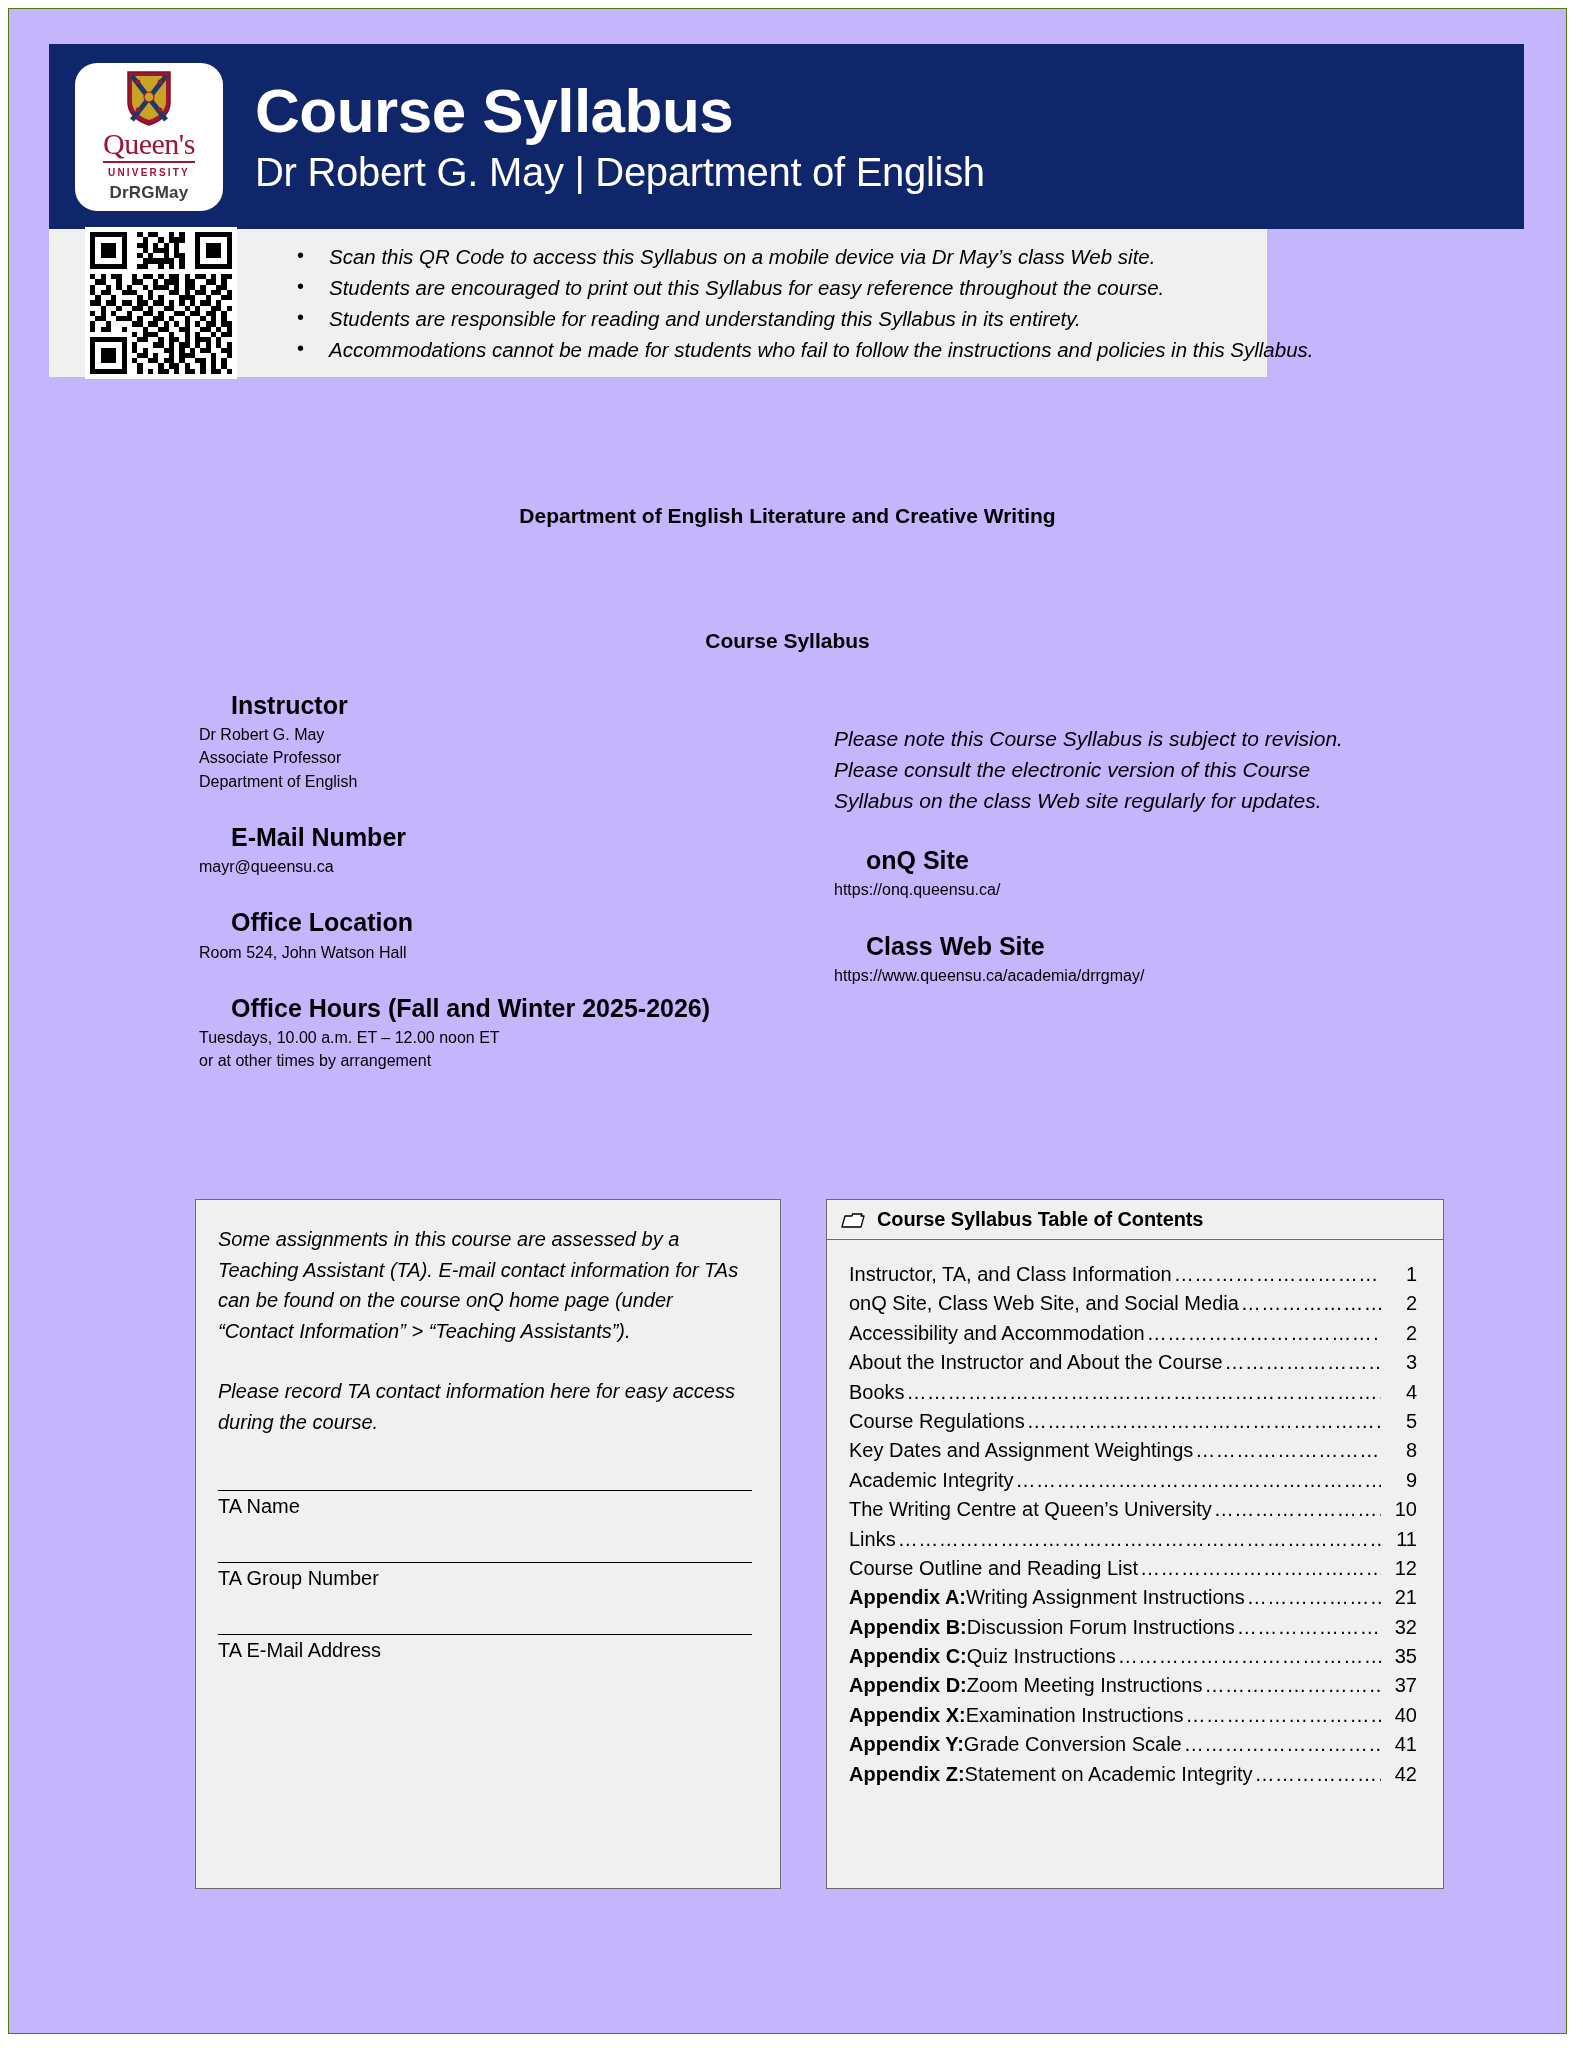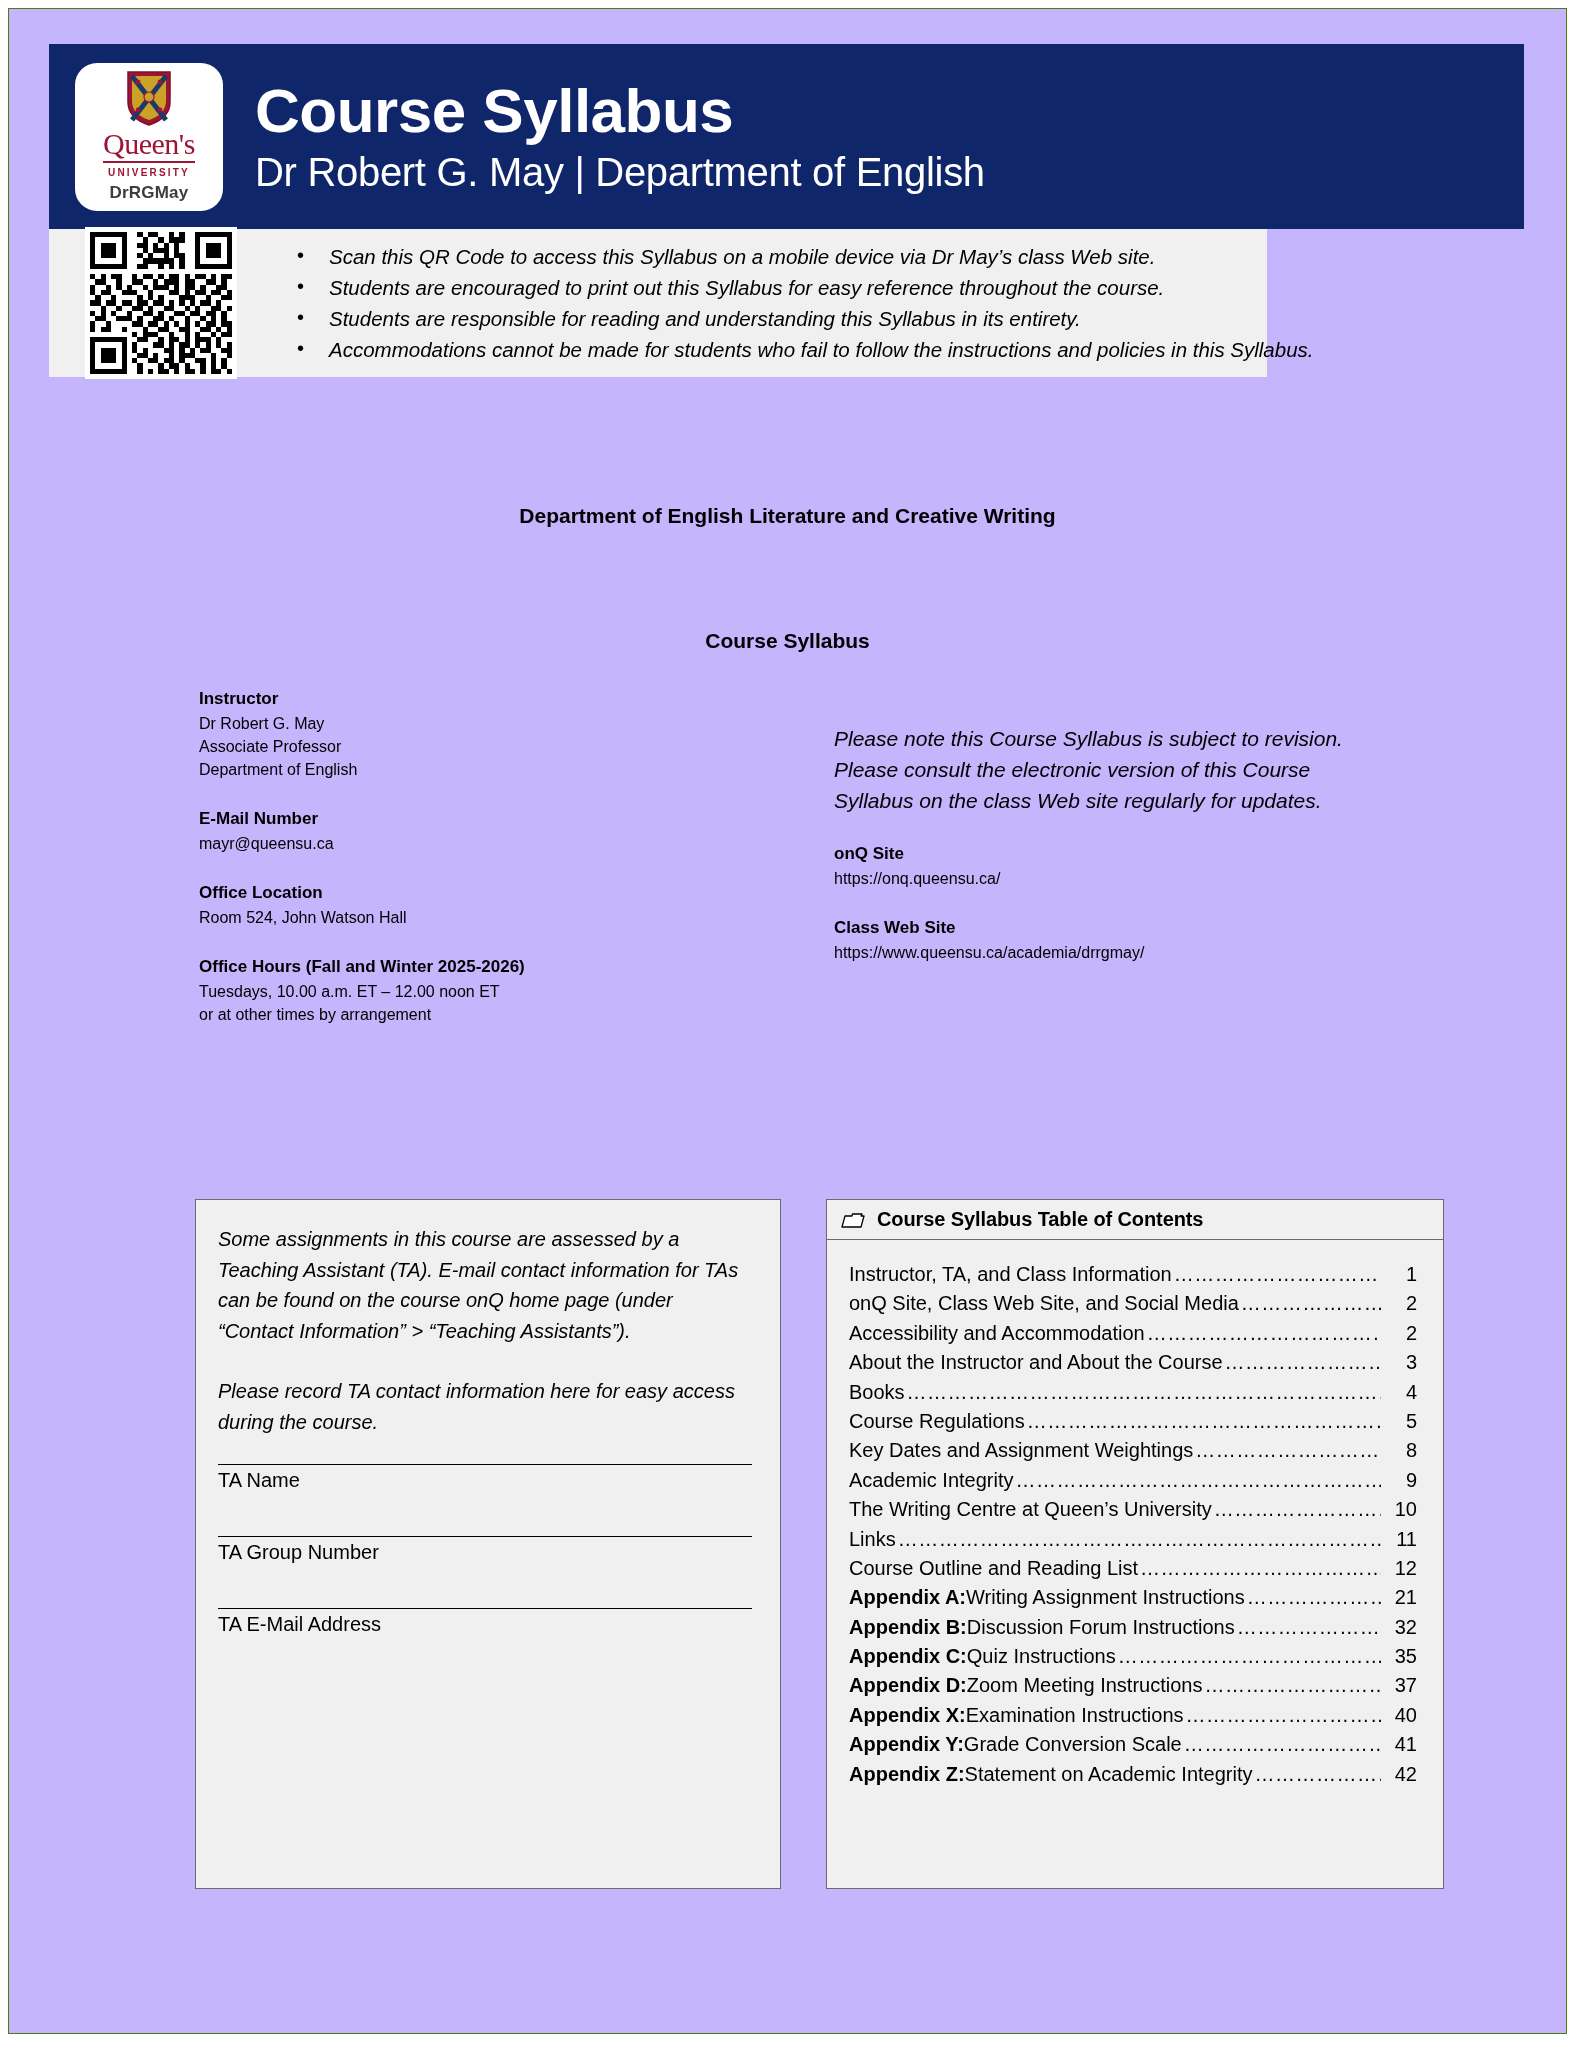--- a/index.html
+++ b/index.html
@@ -183,23 +183,24 @@
   }
   .info-col-right {
     position: absolute;
     left: 825px;
     top: 714px;
     width: 640px;
   }
   .field { margin-bottom: 26px; }
   .field:last-child { margin-bottom: 0; }
   .field-label {
-    font-size: 17px;
+    font-size: 25px;
     font-weight: bold;
     line-height: 1.45;
+    margin-left: 32px;
   }
   .field-value {
     font-size: 16px;
     line-height: 1.45;
   }
   .revision-note {
     font-size: 21px;
     font-style: italic;
     line-height: 1.48;
     margin-bottom: 26px;
@@ -244,21 +245,21 @@
     box-sizing: border-box;
   }
 
   
   .ta-para {
     font-size: 20px;
     font-style: italic;
     line-height: 1.53;
   }
   .ta-para.second { margin-top: 30px; }
-  .ta-fields { margin-top: 26px; }
+  .ta-fields { margin-top: 52px; }
   .ta-field-line {
     border-top: 1.5px solid #000000;
     margin-top: 0;
   }
   .ta-field-label {
     font-size: 20px;
     padding-top: 4px;
     padding-bottom: 44px;
   }
 

